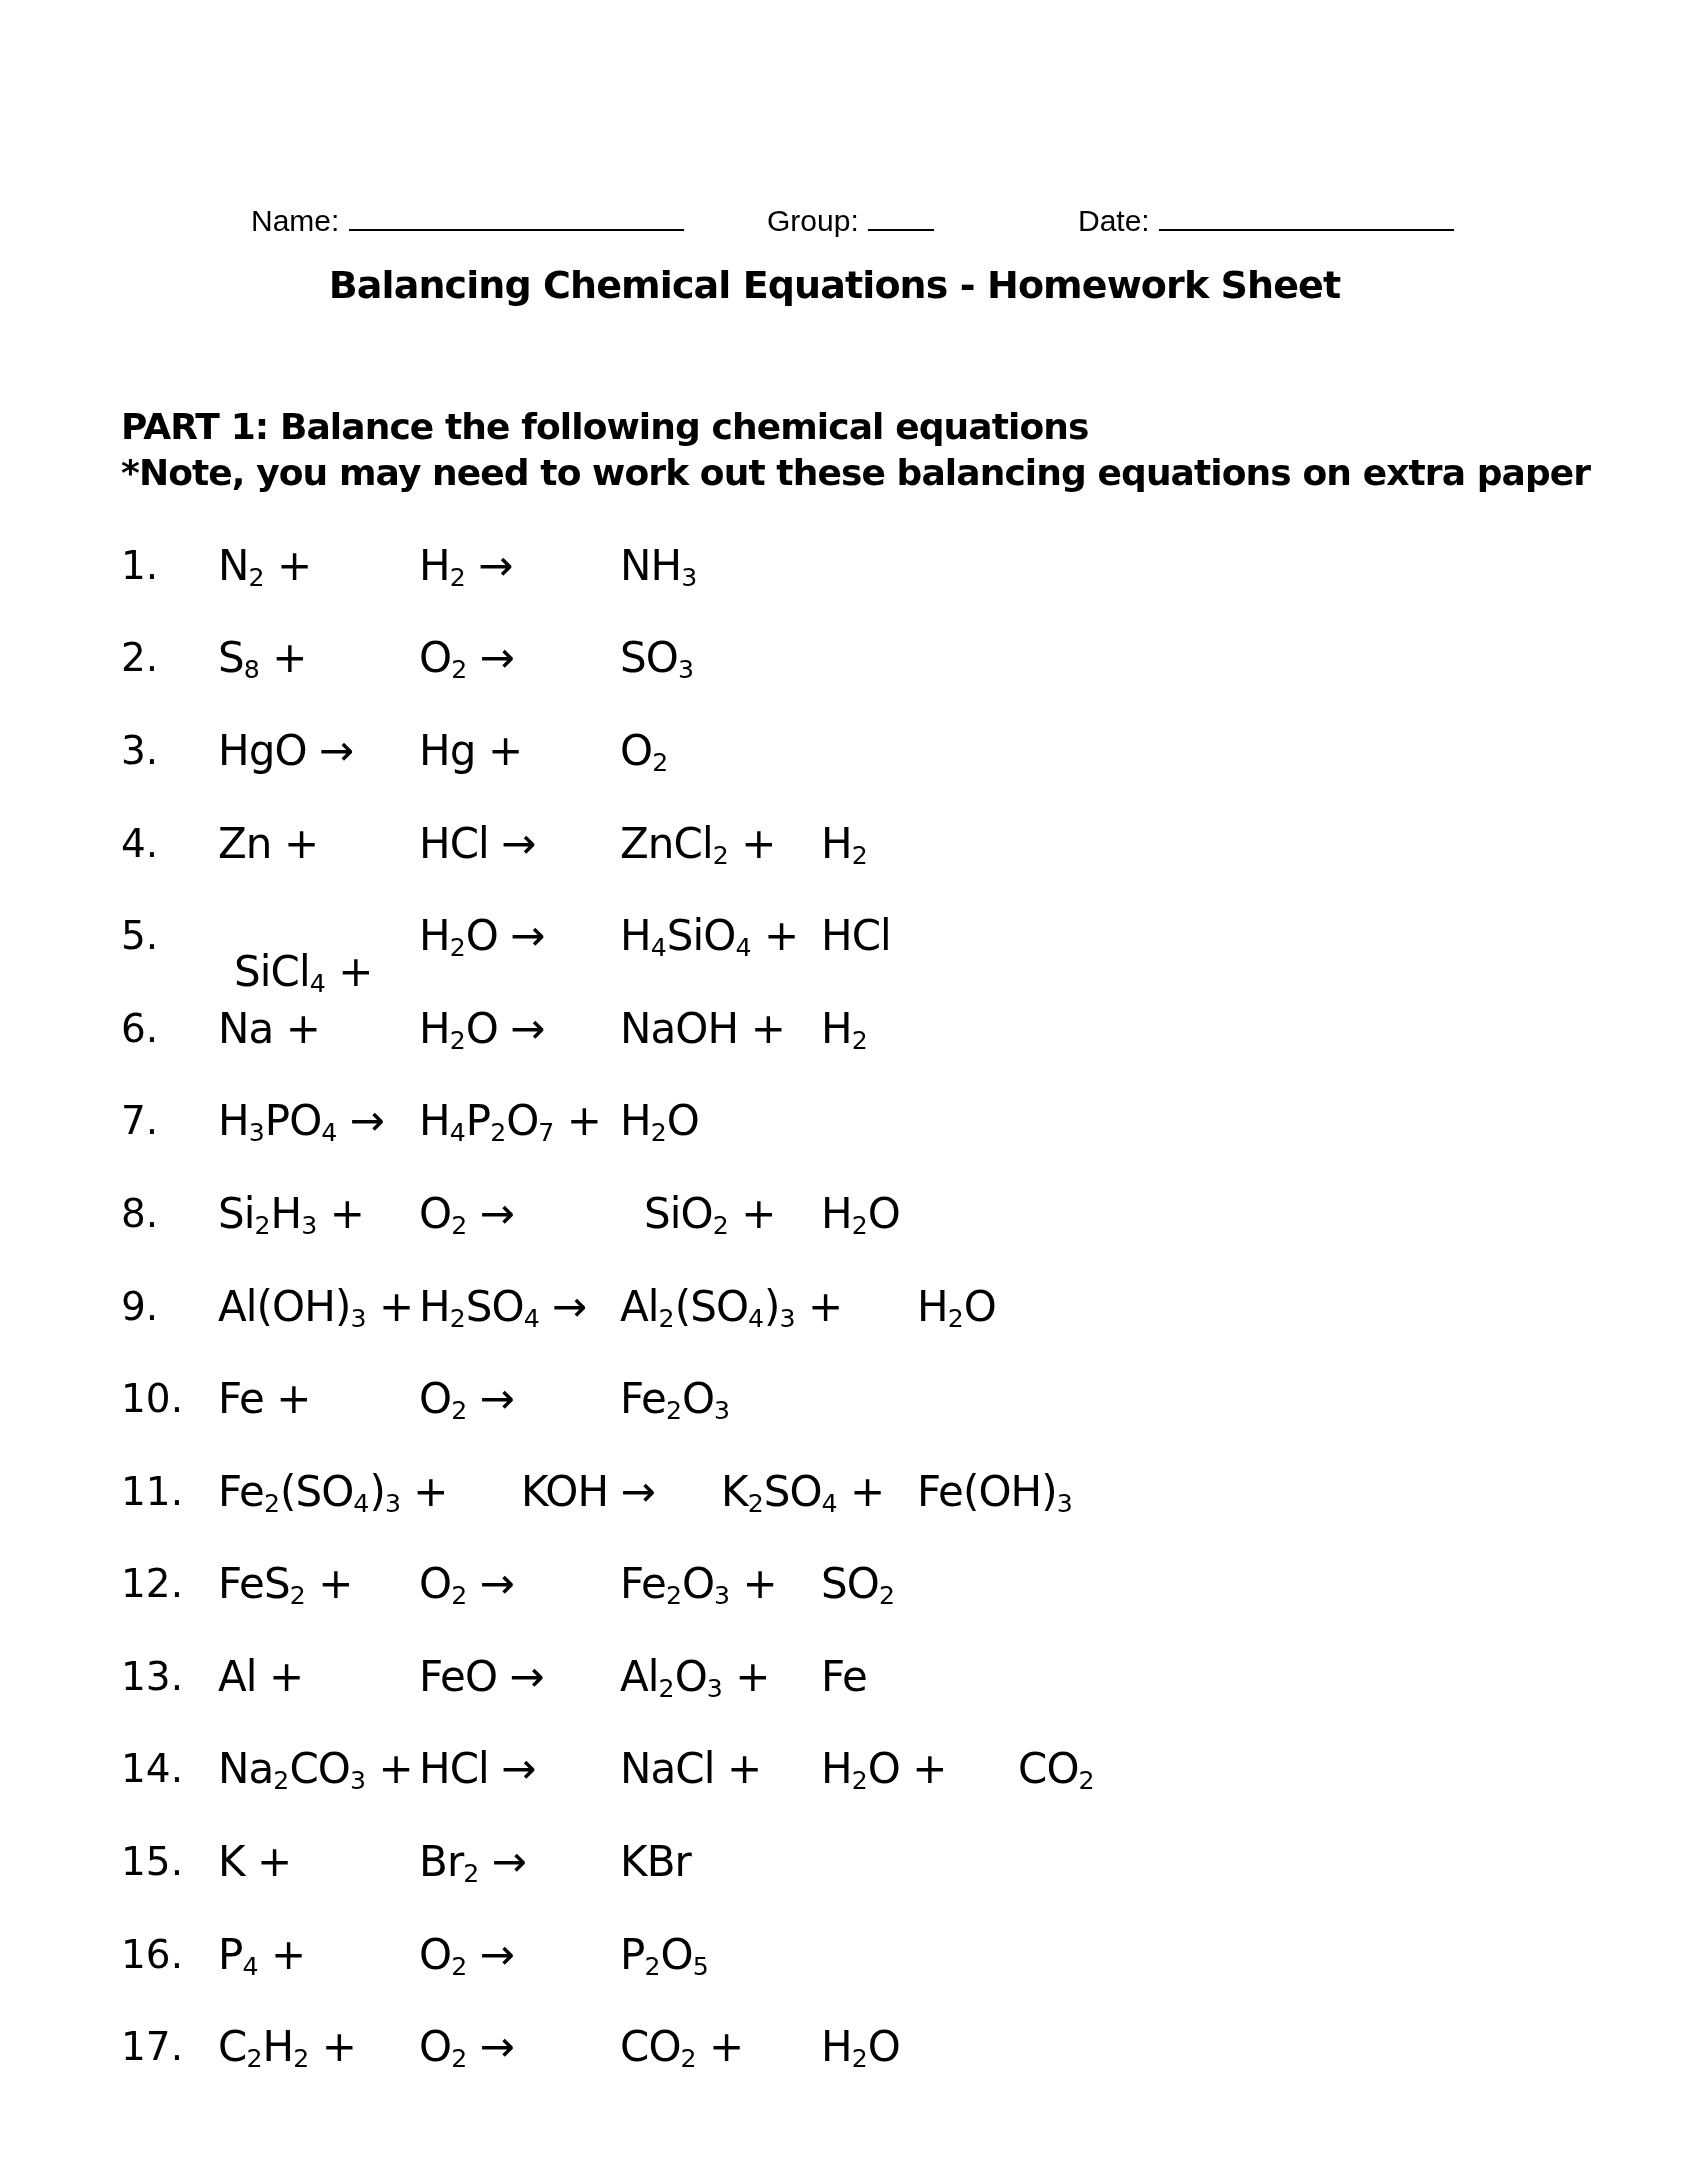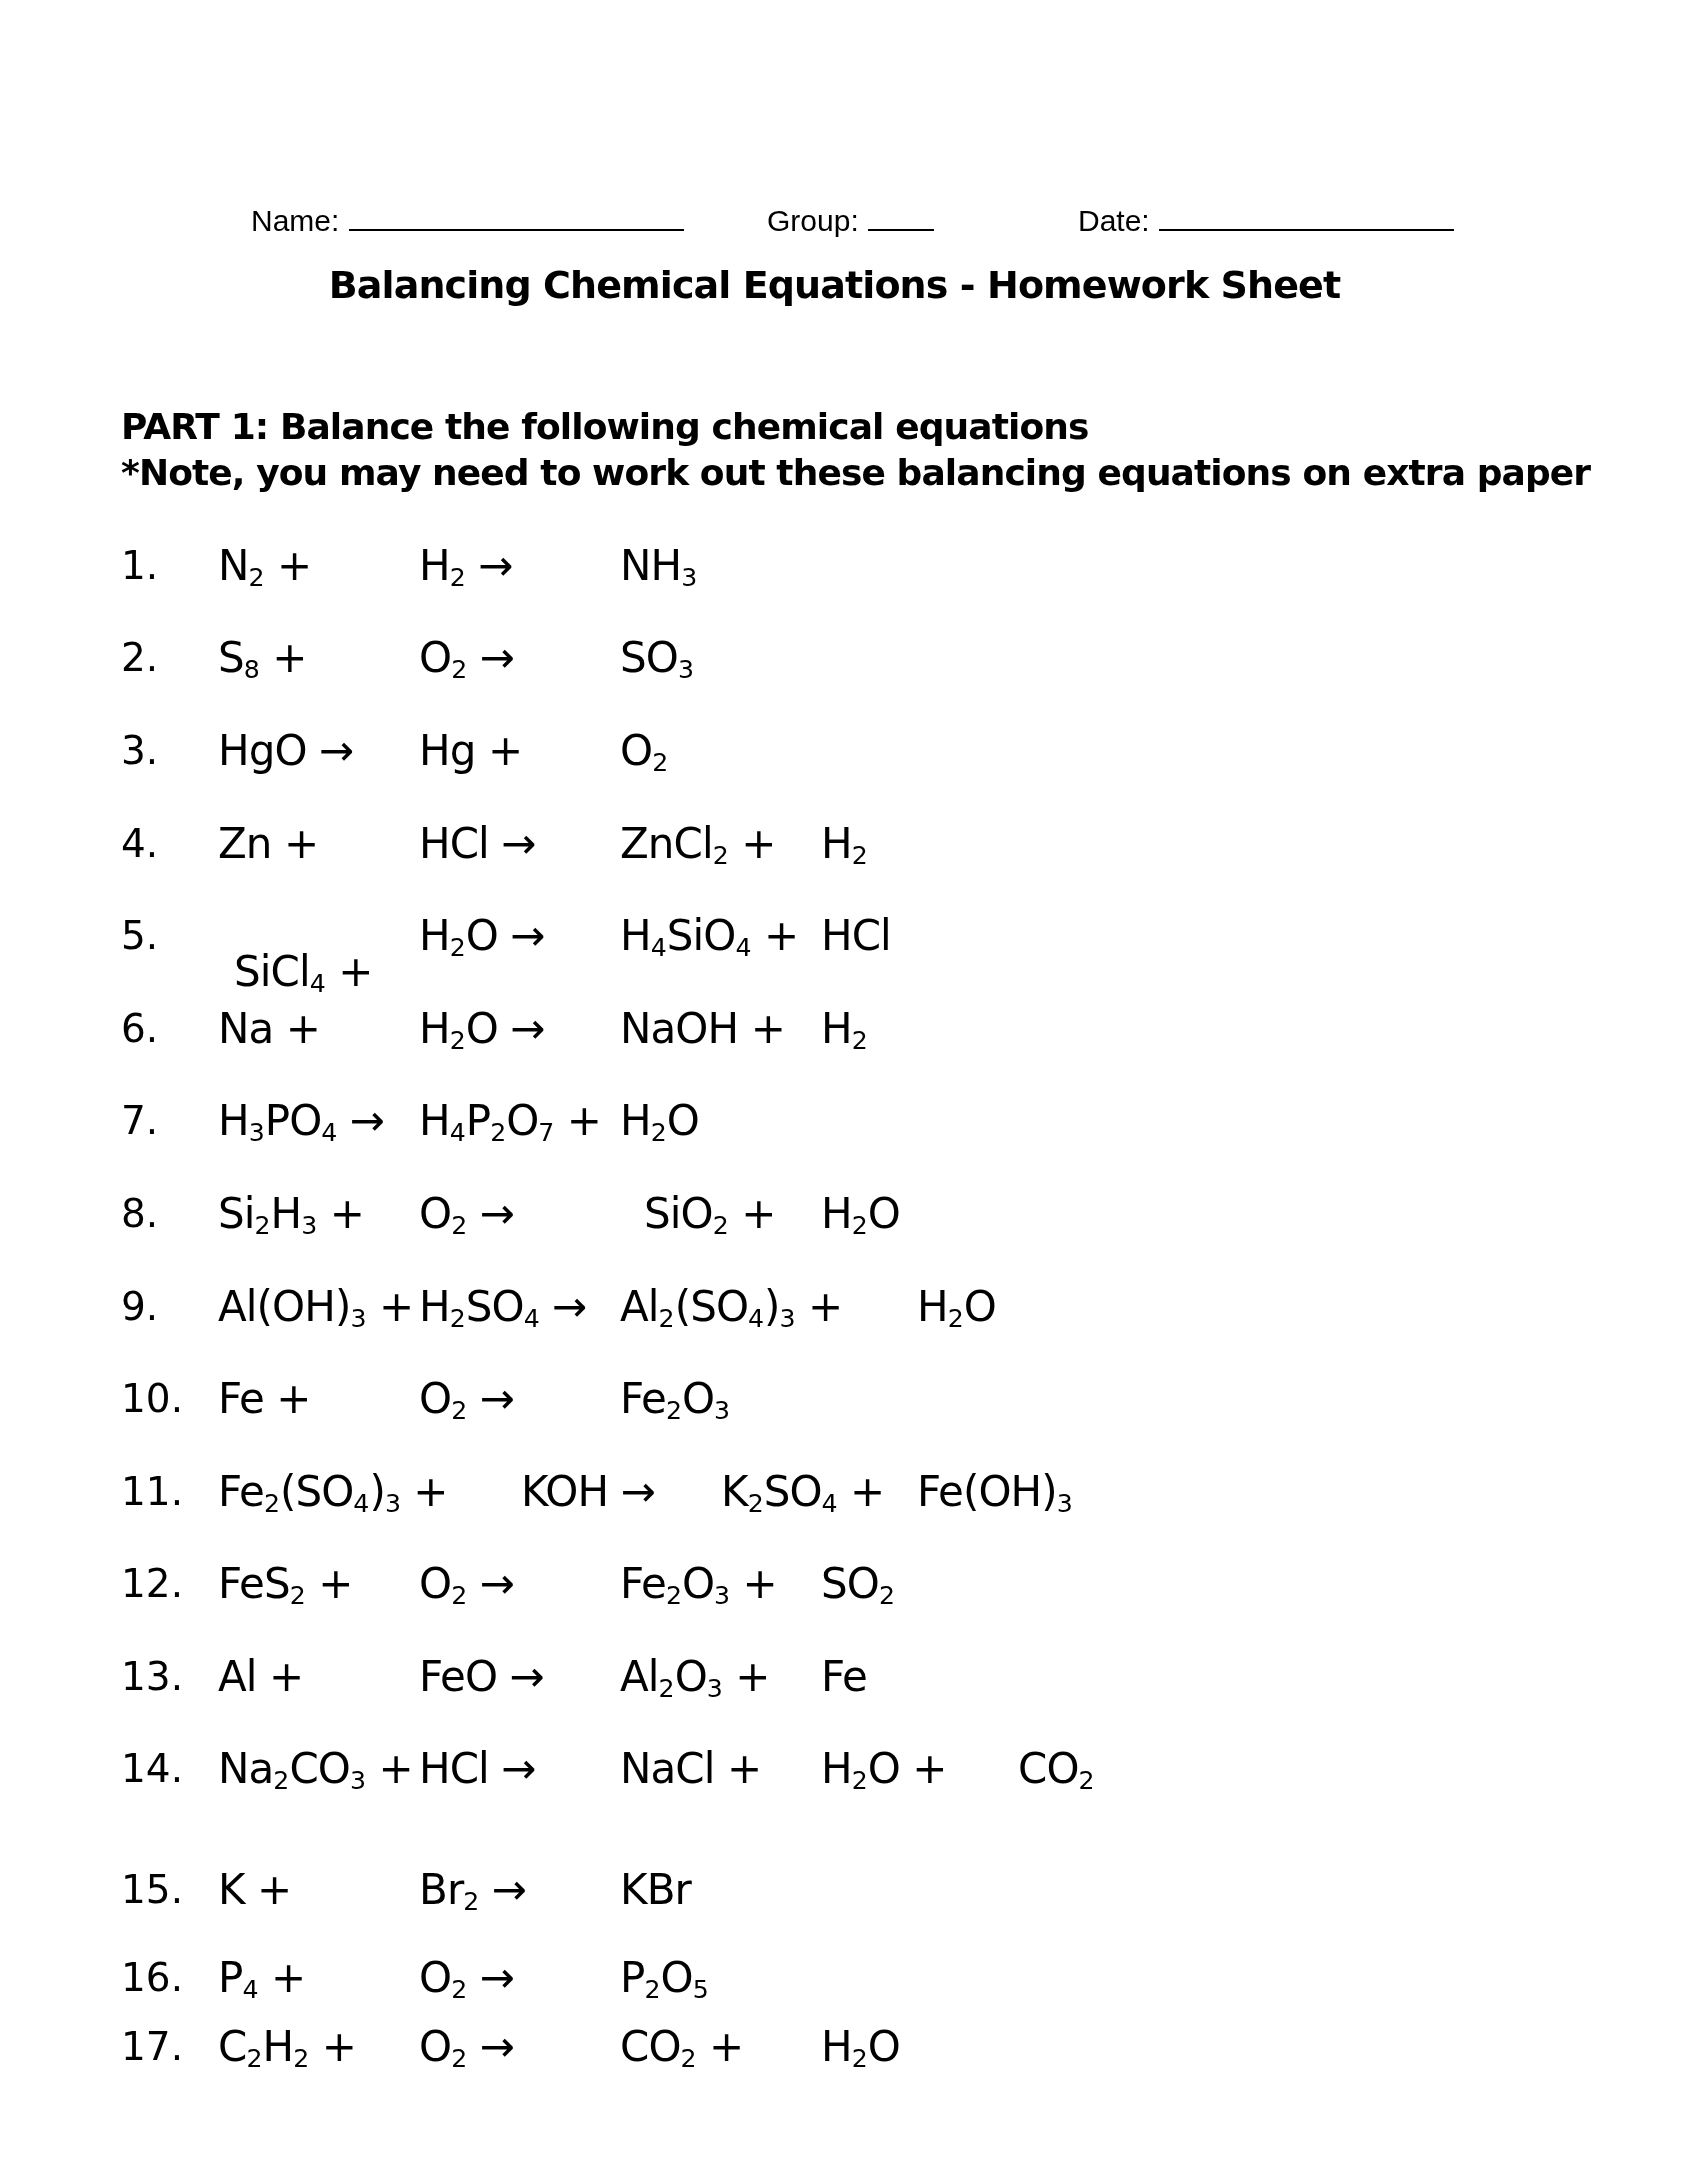--- a/index.html
+++ b/index.html
@@ -192,27 +192,27 @@
         <span class="eq-term" style="left: 821px;">Fe</span>
       </div>
       <div class="eq-row" style="top: 1742px;">
         <span class="eq-num">14.</span>
         <span class="eq-term" style="left: 218px;">Na<sub>2</sub>CO<sub>3</sub> +</span>
         <span class="eq-term" style="left: 419px;">HCl →</span>
         <span class="eq-term" style="left: 620px;">NaCl +</span>
         <span class="eq-term" style="left: 821px;">H<sub>2</sub>O +</span>
         <span class="eq-term" style="left: 1018px;">CO<sub>2</sub></span>
       </div>
-      <div class="eq-row" style="top: 1835px; margin-top: 28px;">
+      <div class="eq-row" style="top: 1835px;">
         <span class="eq-num">15.</span>
         <span class="eq-term" style="left: 218px;">K +</span>
         <span class="eq-term" style="left: 419px;">Br<sub>2</sub> →</span>
         <span class="eq-term" style="left: 620px;">KBr</span>
       </div>
-      <div class="eq-row" style="top: 1928px; margin-top: 23px;">
+      <div class="eq-row" style="top: 1928px;">
         <span class="eq-num">16.</span>
         <span class="eq-term" style="left: 218px;">P<sub>4</sub> +</span>
         <span class="eq-term" style="left: 419px;">O<sub>2</sub> →</span>
         <span class="eq-term" style="left: 620px;">P<sub>2</sub>O<sub>5</sub></span>
       </div>
       <div class="eq-row" style="top: 2020px;">
         <span class="eq-num">17.</span>
         <span class="eq-term" style="left: 218px;">C<sub>2</sub>H<sub>2</sub> +</span>
         <span class="eq-term" style="left: 419px;">O<sub>2</sub> →</span>
         <span class="eq-term" style="left: 620px;">CO<sub>2</sub> +</span>

